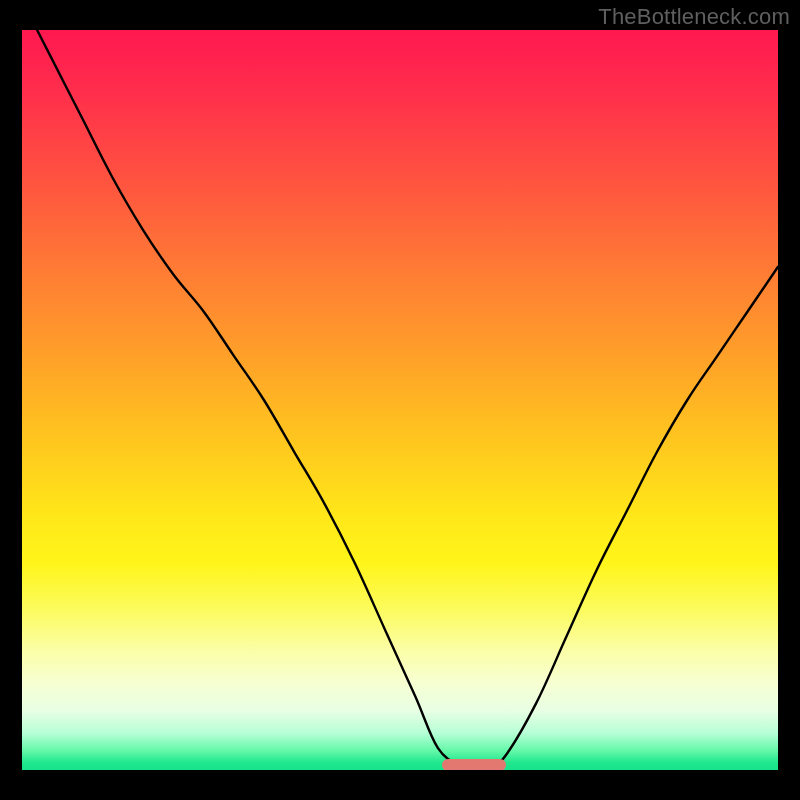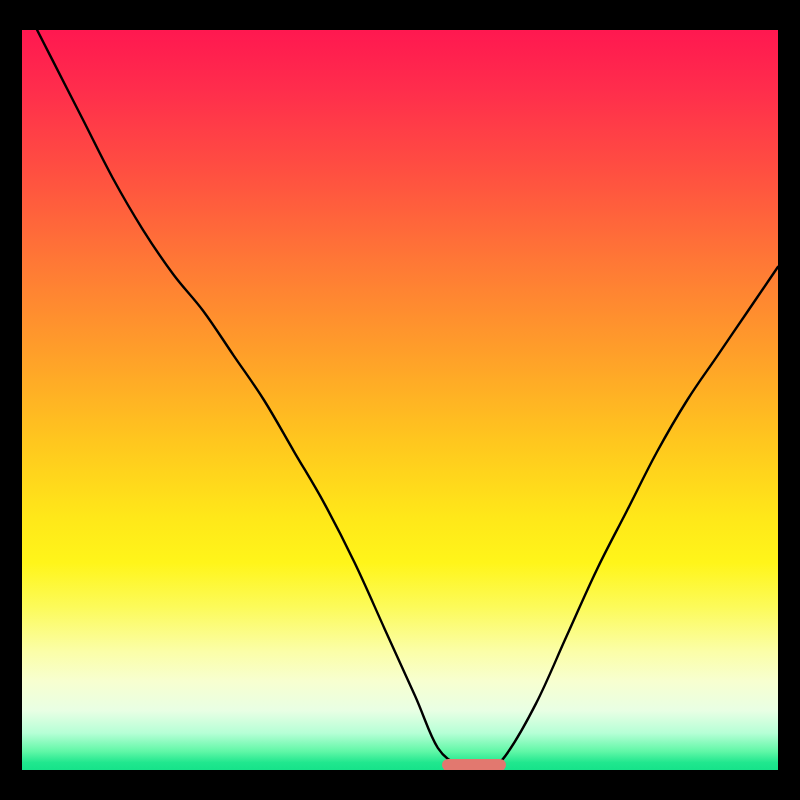--- a/index.html
+++ b/index.html
@@ -67,20 +67,21 @@
   svg.curve {
     position: absolute;
     inset: 0;
   }
 </style>
 </head>
 <body>
 
 <div class="frame">
 
+  <div class="watermark">TheBottleneck.com</div>
 
   <div class="plot-area">
     <div class="gradient-bg"></div>
 
     <svg class="curve" viewBox="0 0 756 740" preserveAspectRatio="none">
       <path id="curve-path" fill="none" stroke="#000" stroke-width="2.4" stroke-linejoin="round" stroke-linecap="round" d="M 0.00 -29.60 C 5.44 -18.94, 19.35 8.29, 30.24 29.60 C 41.13 50.91, 49.59 67.49, 60.48 88.80 C 71.37 110.11, 79.83 128.02, 90.72 148.00 C 101.61 167.98, 110.07 182.48, 120.96 199.80 C 131.85 217.12, 140.31 229.55, 151.20 244.20 C 162.09 258.85, 170.55 266.55, 181.44 281.20 C 192.33 295.85, 200.79 309.62, 211.68 325.60 C 222.57 341.58, 231.03 352.68, 241.92 370.00 C 252.81 387.32, 261.27 403.15, 272.16 421.80 C 283.05 440.45, 291.51 453.62, 302.40 473.60 C 313.29 493.58, 321.75 510.16, 332.64 532.80 C 343.53 555.44, 351.99 575.42, 362.88 599.40 C 373.77 623.38, 383.59 644.69, 393.12 666.00 C 402.65 687.31, 407.64 705.28, 415.80 717.80 C 423.96 730.32, 431.68 732.23, 438.48 735.56 C 445.28 738.89, 448.16 736.30, 453.60 736.30 C 459.04 736.30, 463.28 737.56, 468.72 735.56 C 474.16 733.56, 475.68 736.39, 483.84 725.20 C 492.00 714.01, 503.19 694.71, 514.08 673.40 C 524.97 652.09, 533.43 630.78, 544.32 606.80 C 555.21 582.82, 563.67 562.84, 574.56 540.20 C 585.45 517.56, 593.91 502.31, 604.80 481.00 C 615.69 459.69, 624.15 441.78, 635.04 421.80 C 645.93 401.82, 654.39 387.32, 665.28 370.00 C 676.17 352.68, 684.63 341.58, 695.52 325.60 C 706.41 309.62, 714.87 297.18, 725.76 281.20 C 736.65 265.22, 750.56 244.79, 756.00 236.80"></path>
     </svg>
 
     <div id="marker" class="marker" style="left: 419.58px; width: 64.26px; top: 728.82px; background: rgb(226, 120, 111);"></div>
   </div>

